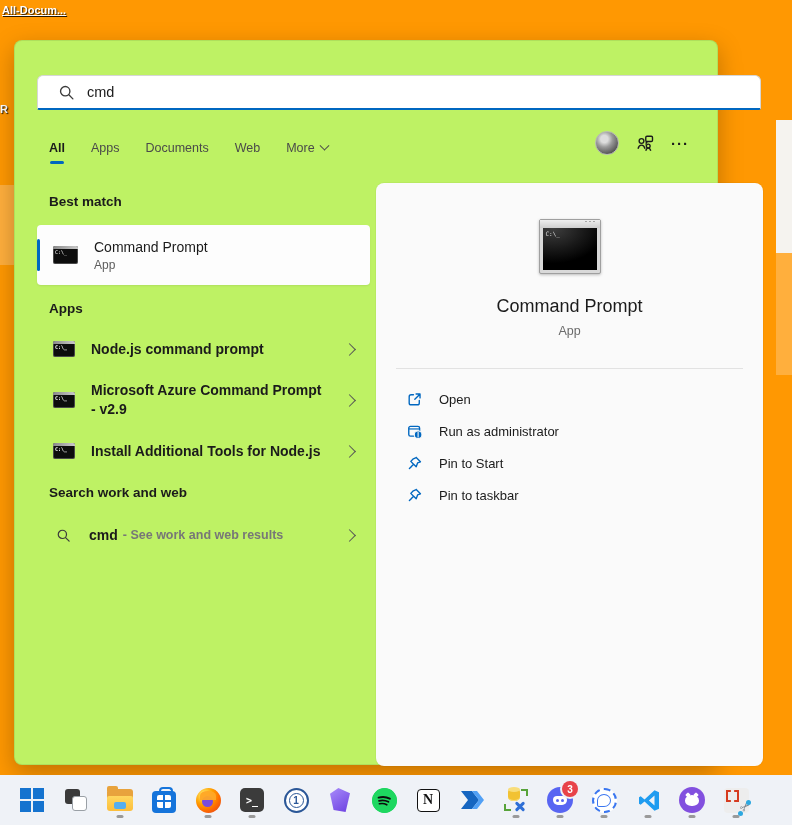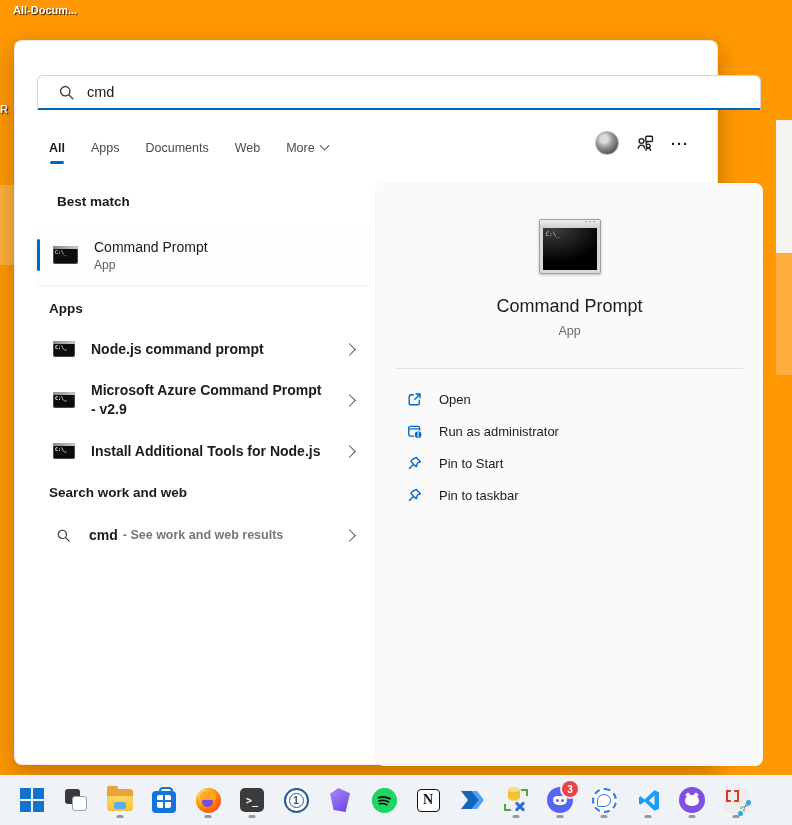--- a/index.html
+++ b/index.html
@@ -2,30 +2,30 @@
 <html><head>
 <meta charset="utf-8">
 <style>
   * { margin:0; padding:0; box-sizing:border-box; }
   html,body { width:792px; height:825px; overflow:hidden; }
   body { font-family:"Liberation Sans","DejaVu Sans",sans-serif; background:#FF9802; position:relative; }
 
   
   .desktop-label { position:absolute; color:#fff; font-size:11px; font-weight:700;
     text-shadow:1px 1px 1px rgba(0,0,0,.85); white-space:nowrap; }
-  .label-top { left:13px; top:4px; }
+  .label-top { left:2px; top:4px; text-decoration:underline; }
   .label-side { left:0; top:103px; }
   .bg-sliver { position:absolute; }
   .sliver-white { right:0; top:120px; width:16px; height:133px; background:#f5f3ef; }
   .sliver-lt-orange-r { right:0; top:253px; width:16px; height:122px; background:#ffaf3d; }
   .sliver-lt-orange-l { left:0; top:185px; width:14px; height:80px; background:#ffaf3d; }
 
   
   .search-window { position:absolute; left:14px; top:40px; width:704px; height:725px;
-    background:#ffffff; border-radius:8px; box-shadow:0 8px 24px rgba(0,0,0,.25);
+    background:#bef264; border-radius:8px; box-shadow:0 8px 24px rgba(0,0,0,.25);
     border:1px solid rgba(0,0,0,.08); }
 
   
   .search-box { position:absolute; left:22px; top:34px; width:724px; height:35px;
     background:#fff; border:1px solid #d6d6d6; border-bottom:2px solid #0067c0;
     border-radius:6px 6px 2px 2px; display:flex; align-items:center; padding:0 10px; }
   .search-box .mag { width:17px; height:17px; margin:0 12px 0 10px; flex:0 0 auto; }
   .search-query { font-size:14.5px; color:#1b1b1b; }
 
   
@@ -39,21 +39,21 @@
 
   
   .hdr-icons { position:absolute; right:28px; top:90px; display:flex; align-items:center; gap:16px; }
   .avatar { width:24px; height:24px; border-radius:50%;
     background:radial-gradient(circle at 38% 32%, #ddd 0 18%, #9a9a9a 40%, #565656 75%, #333 100%);
     border:1px solid #b9b9b9; }
   .overflow-dots { font-size:15px; letter-spacing:1px; color:#1b1b1b; font-weight:700; }
 
   
   .section-h { position:absolute; font-size:13.5px; font-weight:700; color:#1b1b1b; left:34px; }
-  .h-best { top:153px;margin-left:8px; } .h-apps { top:260px; } .h-web { top:444px; }
+  .h-best { top:153px; } .h-apps { top:260px; } .h-web { top:444px; }
 
   .cmd-ico { background:#0d0d0d; border-radius:2px; position:relative; overflow:hidden;
     box-shadow:0 0 0 1px rgba(255,255,255,.25) inset; flex:0 0 auto; }
   .cmd-ico .bar { position:absolute; left:0; right:0; top:0; height:3px;
     background:linear-gradient(90deg,#8a8a8a,#c9c9c9); }
   .cmd-ico .glyph { position:absolute; left:2px; top:4px; color:#fff; font-size:5px;
     font-family:"DejaVu Sans Mono",monospace; line-height:1; }
   .ico-sm { width:25px; height:18px; }
   .ico-xs { width:22px; height:16px; }
 

